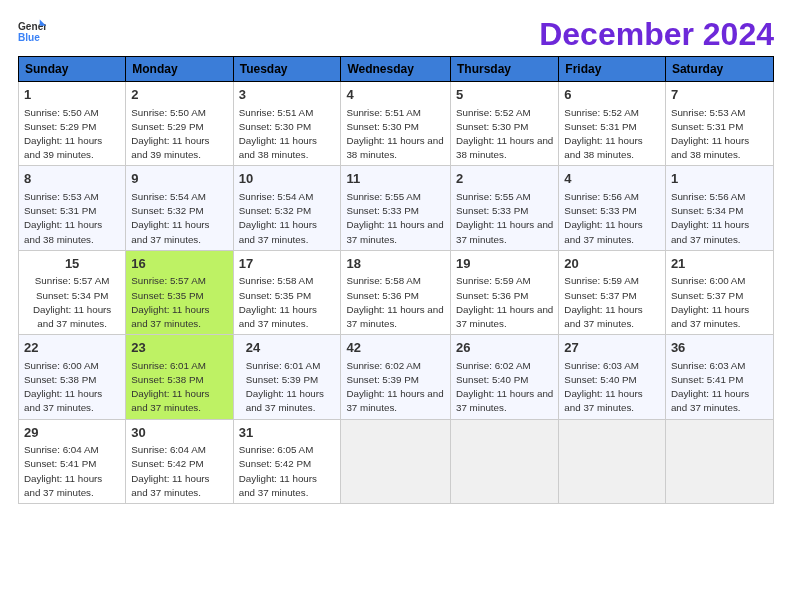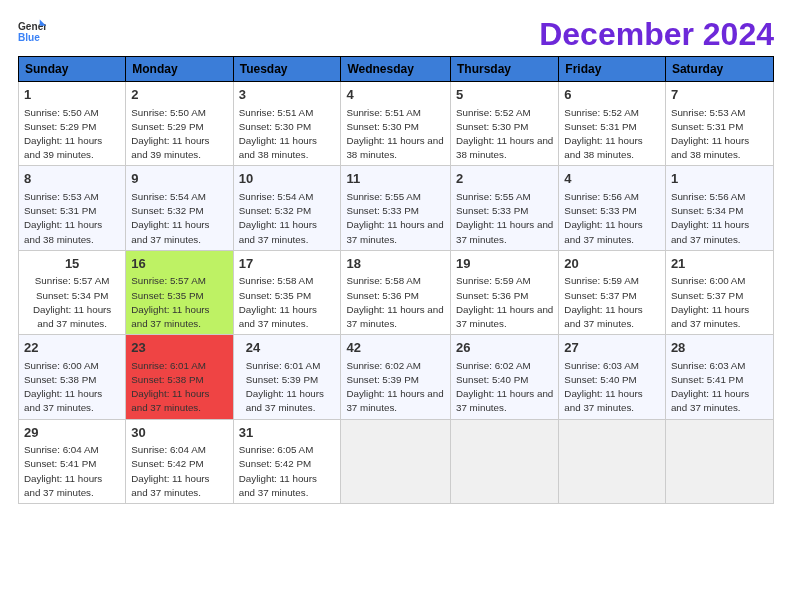--- a/index.html
+++ b/index.html
@@ -136,26 +136,26 @@
           <td style="background: rgb(255, 255, 255); text-align: center;"><span class="day-num">15</span><span class="day-info">Sunrise: 5:57 AM<br>Sunset: 5:34 PM<br>Daylight: 11 hours and 37 minutes.</span></td>
           <td style="background: #bef264;"><span class="day-num">16</span><span class="day-info">Sunrise: 5:57 AM<br>Sunset: 5:35 PM<br>Daylight: 11 hours and 37 minutes.</span></td>
           <td style="background: rgb(255, 255, 255);"><span class="day-num">17</span><span class="day-info">Sunrise: 5:58 AM<br>Sunset: 5:35 PM<br>Daylight: 11 hours and 37 minutes.</span></td>
           <td style="background: rgb(255, 255, 255);"><span class="day-num">18</span><span class="day-info">Sunrise: 5:58 AM<br>Sunset: 5:36 PM<br>Daylight: 11 hours and 37 minutes.</span></td>
           <td style="background: rgb(255, 255, 255);"><span class="day-num">19</span><span class="day-info">Sunrise: 5:59 AM<br>Sunset: 5:36 PM<br>Daylight: 11 hours and 37 minutes.</span></td>
           <td style="background: rgb(255, 255, 255);"><span class="day-num">20</span><span class="day-info">Sunrise: 5:59 AM<br>Sunset: 5:37 PM<br>Daylight: 11 hours and 37 minutes.</span></td>
           <td style="background: rgb(255, 255, 255);"><span class="day-num">21</span><span class="day-info">Sunrise: 6:00 AM<br>Sunset: 5:37 PM<br>Daylight: 11 hours and 37 minutes.</span></td>
         </tr>
         <tr style="background: rgb(245, 247, 255);">
           <td style="background: rgb(245, 247, 255);"><span class="day-num">22</span><span class="day-info">Sunrise: 6:00 AM<br>Sunset: 5:38 PM<br>Daylight: 11 hours and 37 minutes.</span></td>
-          <td style="background: #ef4444;"><span class="day-num">23</span><span class="day-info">Sunrise: 6:01 AM<br>Sunset: 5:38 PM<br>Daylight: 11 hours and 37 minutes.</span></td>
+          <td style="background: #bef264;"><span class="day-num">23</span><span class="day-info">Sunrise: 6:01 AM<br>Sunset: 5:38 PM<br>Daylight: 11 hours and 37 minutes.</span></td>
           <td style="background: rgb(245, 247, 255); padding-left: 12px;"><span class="day-num">24</span><span class="day-info">Sunrise: 6:01 AM<br>Sunset: 5:39 PM<br>Daylight: 11 hours and 37 minutes.</span></td>
           <td style="background: rgb(245, 247, 255);"><span class="day-num">42</span><span class="day-info">Sunrise: 6:02 AM<br>Sunset: 5:39 PM<br>Daylight: 11 hours and 37 minutes.</span></td>
           <td style="background: rgb(245, 247, 255);"><span class="day-num">26</span><span class="day-info">Sunrise: 6:02 AM<br>Sunset: 5:40 PM<br>Daylight: 11 hours and 37 minutes.</span></td>
           <td style="background: rgb(245, 247, 255);"><span class="day-num">27</span><span class="day-info">Sunrise: 6:03 AM<br>Sunset: 5:40 PM<br>Daylight: 11 hours and 37 minutes.</span></td>
-          <td style="background: rgb(245, 247, 255);"><span class="day-num">28</span><span class="day-info">Sunrise: 6:03 AM<br>Sunset: 5:41 PM<br>Daylight: 11 hours and 37 minutes.</span></td>
+          <td style="background: rgb(245, 247, 255);"><span class="day-num">36</span><span class="day-info">Sunrise: 6:03 AM<br>Sunset: 5:41 PM<br>Daylight: 11 hours and 37 minutes.</span></td>
         </tr>
         <tr style="background: rgb(255, 255, 255); margin-left: 36px;">
           <td style="background: rgb(255, 255, 255);"><span class="day-num">29</span><span class="day-info">Sunrise: 6:04 AM<br>Sunset: 5:41 PM<br>Daylight: 11 hours and 37 minutes.</span></td>
           <td style="background: rgb(255, 255, 255);"><span class="day-num">30</span><span class="day-info">Sunrise: 6:04 AM<br>Sunset: 5:42 PM<br>Daylight: 11 hours and 37 minutes.</span></td>
           <td style="background: rgb(255, 255, 255);"><span class="day-num">31</span><span class="day-info">Sunrise: 6:05 AM<br>Sunset: 5:42 PM<br>Daylight: 11 hours and 37 minutes.</span></td>
           <td class="empty" style="background: rgb(240, 240, 240);"></td>
           <td class="empty" style="background: rgb(240, 240, 240);"></td>
           <td class="empty" style="background: rgb(240, 240, 240);"></td>
           <td class="empty" style="background: rgb(240, 240, 240);"></td>
         </tr>

